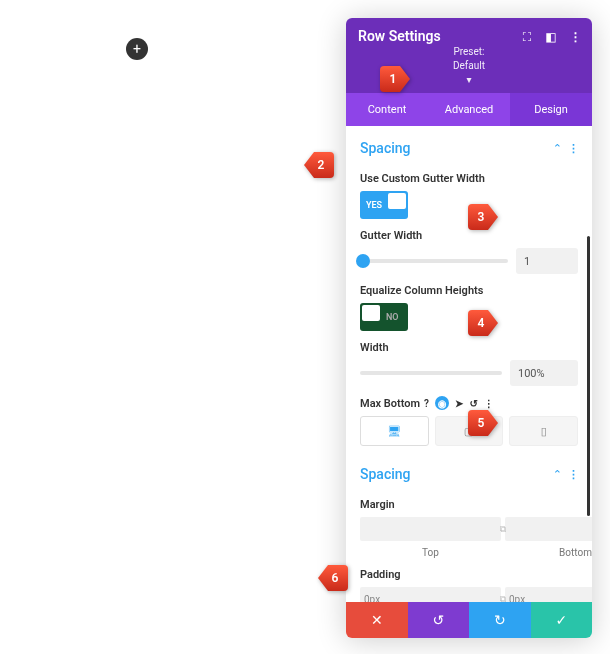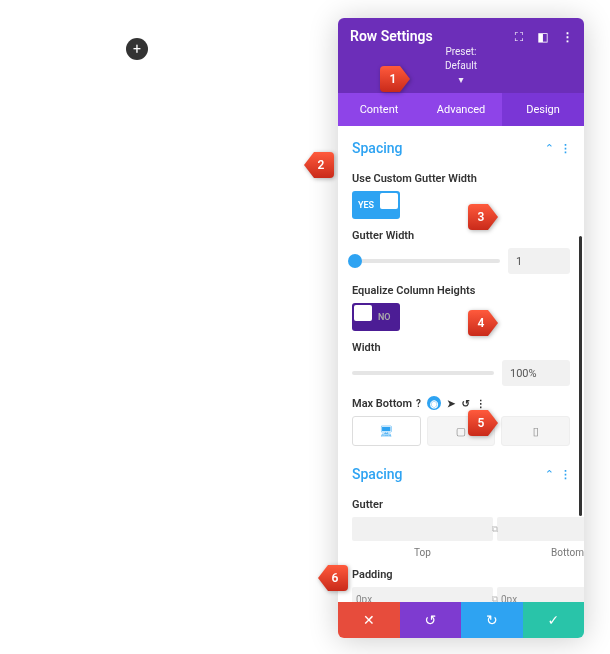--- a/index.html
+++ b/index.html
@@ -1,39 +1,39 @@
 <!DOCTYPE html>
 <html><head>
 <meta charset="utf-8">
 <style>
   * { box-sizing: border-box; margin: 0; padding: 0; font-family: -apple-system, BlinkMacSystemFont, "Segoe UI", Roboto, sans-serif; }
   body { background: #fff; width: 610px; height: 654px; position: relative; overflow: hidden; }
   .canvas { position: absolute; left: 0; top: 0; width: 340px; height: 654px; }
   .add-btn { position: absolute; left: 126px; top: 38px; width: 22px; height: 22px; border-radius: 50%; background: #333; color: #fff; display: flex; align-items: center; justify-content: center; font-size: 14px; cursor: pointer; }
-  .panel { position: absolute; right: 26px; top: 18px; width: 246px; height: 620px; background: #fff; box-shadow: 0 2px 30px rgba(0,0,0,0.2); border-radius: 6px; overflow: hidden; display: flex; flex-direction: column; }
+  .panel { position: absolute; right: 18px; top: 18px; width: 246px; height: 620px; background: #fff; box-shadow: 0 2px 30px rgba(0,0,0,0.2); border-radius: 6px; overflow: hidden; display: flex; flex-direction: column; }
   .panel-header { background: #6c2eb9; color: #fff; padding: 10px 12px 8px; }
   .panel-title { font-size: 14px; font-weight: 600; }
   .panel-preset { font-size: 10px; opacity: 0.9; margin-top: 2px; display: flex; align-items: center; gap: 3px; flex-direction: column; }
   .header-icons { position: absolute; right: 10px; top: 12px; display: flex; gap: 10px; align-items: center; }
   .header-icons span { width: 14px; height: 14px; display: inline-flex; align-items: center; justify-content: center; font-size: 12px; cursor: pointer; }
   .tabs { background: #8e44e8; display: flex; }
   .tab { flex: 1; text-align: center; padding: 10px 0; font-size: 11px; color: #fff; cursor: pointer; }
   .tab.active { background: #7a36d6; }
   .body { flex: 1; overflow-y: auto; padding: 0 14px 8px; position: relative; }
   .body::-webkit-scrollbar { width: 4px; }
   .body::-webkit-scrollbar-thumb { background: #333; border-radius: 2px; }
   .section-head { display: flex; justify-content: space-between; align-items: center; padding: 14px 0 6px; }
   .section-title { color: #2ea3f2; font-size: 14px; font-weight: 500; }
   .section-icons { display: flex; gap: 6px; align-items: center; }
   .section-icons span { color: #2ea3f2; font-size: 11px; cursor: pointer; }
   .field-label { font-size: 11px; font-weight: 600; color: #333; margin: 10px 0 6px; display: flex; align-items: center; gap: 4px; }
   .toggle { width: 48px; height: 28px; border-radius: 3px; background: #2ea3f2; display: flex; align-items: center; font-size: 9px; font-weight: 600; color: #fff; position: relative; cursor: pointer; }
   .toggle .txt { padding-left: 6px; }
   .toggle .knob { position: absolute; right: 2px; top: 2px; width: 18px; height: 16px; background: #fff; border-radius: 2px; }
-  .toggle.off { background: #4c1d95; color: #aaa; }
+  .toggle.off { background: #14532d; color: #aaa; }
   .toggle.off .txt { padding-left: 26px; }
   .toggle.off .knob { left: 2px; right: auto; }
   .slider-row { display: flex; align-items: center; gap: 8px; margin: 6px 0 8px; }
   .slider { flex: 1; height: 4px; background: #e5e5e5; border-radius: 2px; position: relative; cursor: pointer; }
   .slider .fill { position: absolute; left: 0; top: 0; height: 100%; background: #2ea3f2; border-radius: 2px; }
   .slider .thumb { position: absolute; top: 50%; width: 14px; height: 14px; background: #2ea3f2; border-radius: 50%; transform: translate(-50%, -50%); }
   .value-box { width: 62px; height: 26px; background: #f1f1f1; border: none; font-size: 11px; padding: 0 8px; color: #555; border-radius: 3px; }
   .value-box.wide { width: 68px; }
   .responsive-icons { display: inline-flex; align-items: center; gap: 6px; }
   .resp-i { font-size: 10px; }
@@ -144,21 +144,21 @@
     </div>
 
     <div class="section-head">
       <div class="section-title">Spacing</div>
       <div class="section-icons">
         <span>⌃</span>
         <span class="dots-icon">⋮</span>
       </div>
     </div>
 
-    <div class="field-label">Gutter</div>
+    <div class="field-label">Margin</div>
     <div class="spacing-grid">
       <div class="sp-col">
         <div class="sp-pair">
           <input class="sp-box" style="">
           <input class="sp-box" style="">
           <span class="sp-link">⧉</span>
         </div>
         <div class="sp-labels">
           <div class="sp-label">Top</div>
           <div class="sp-label">Bottom</div>

